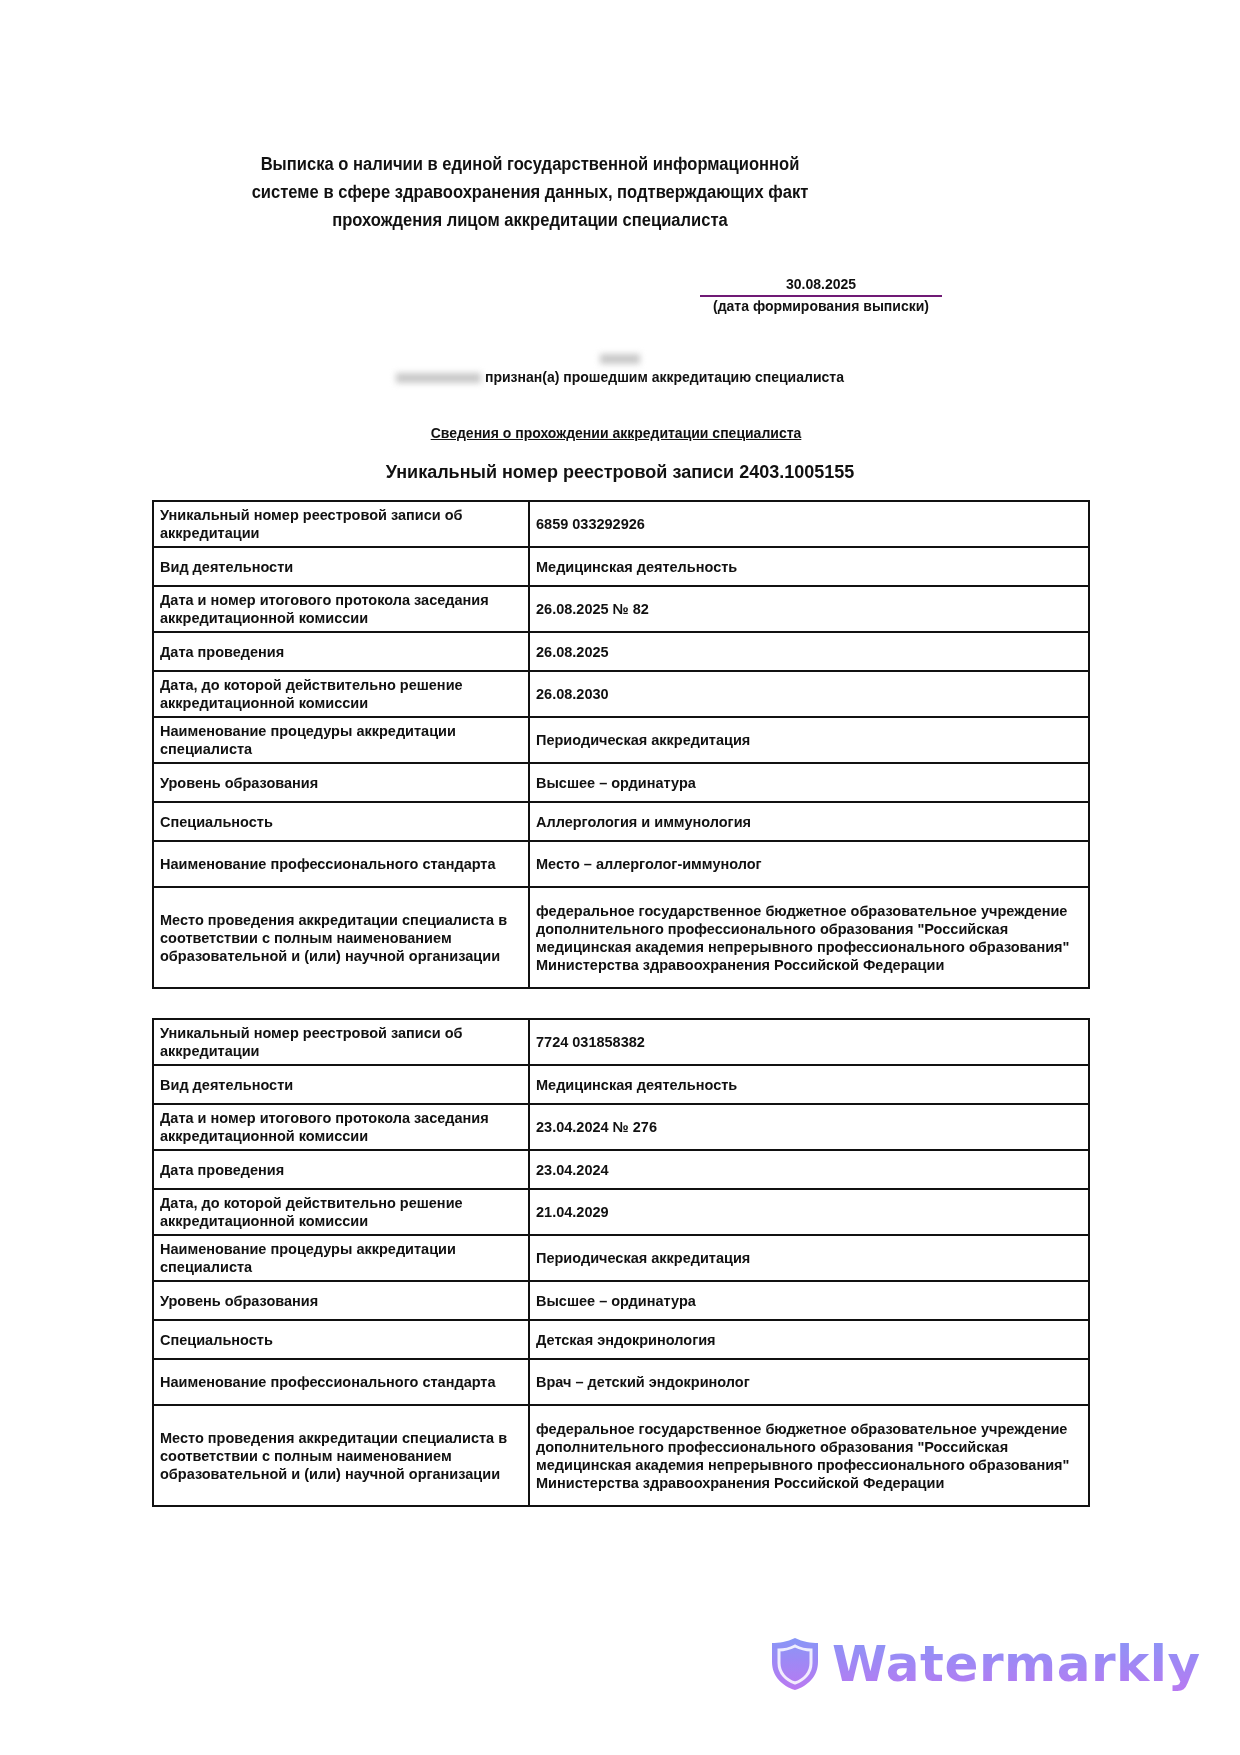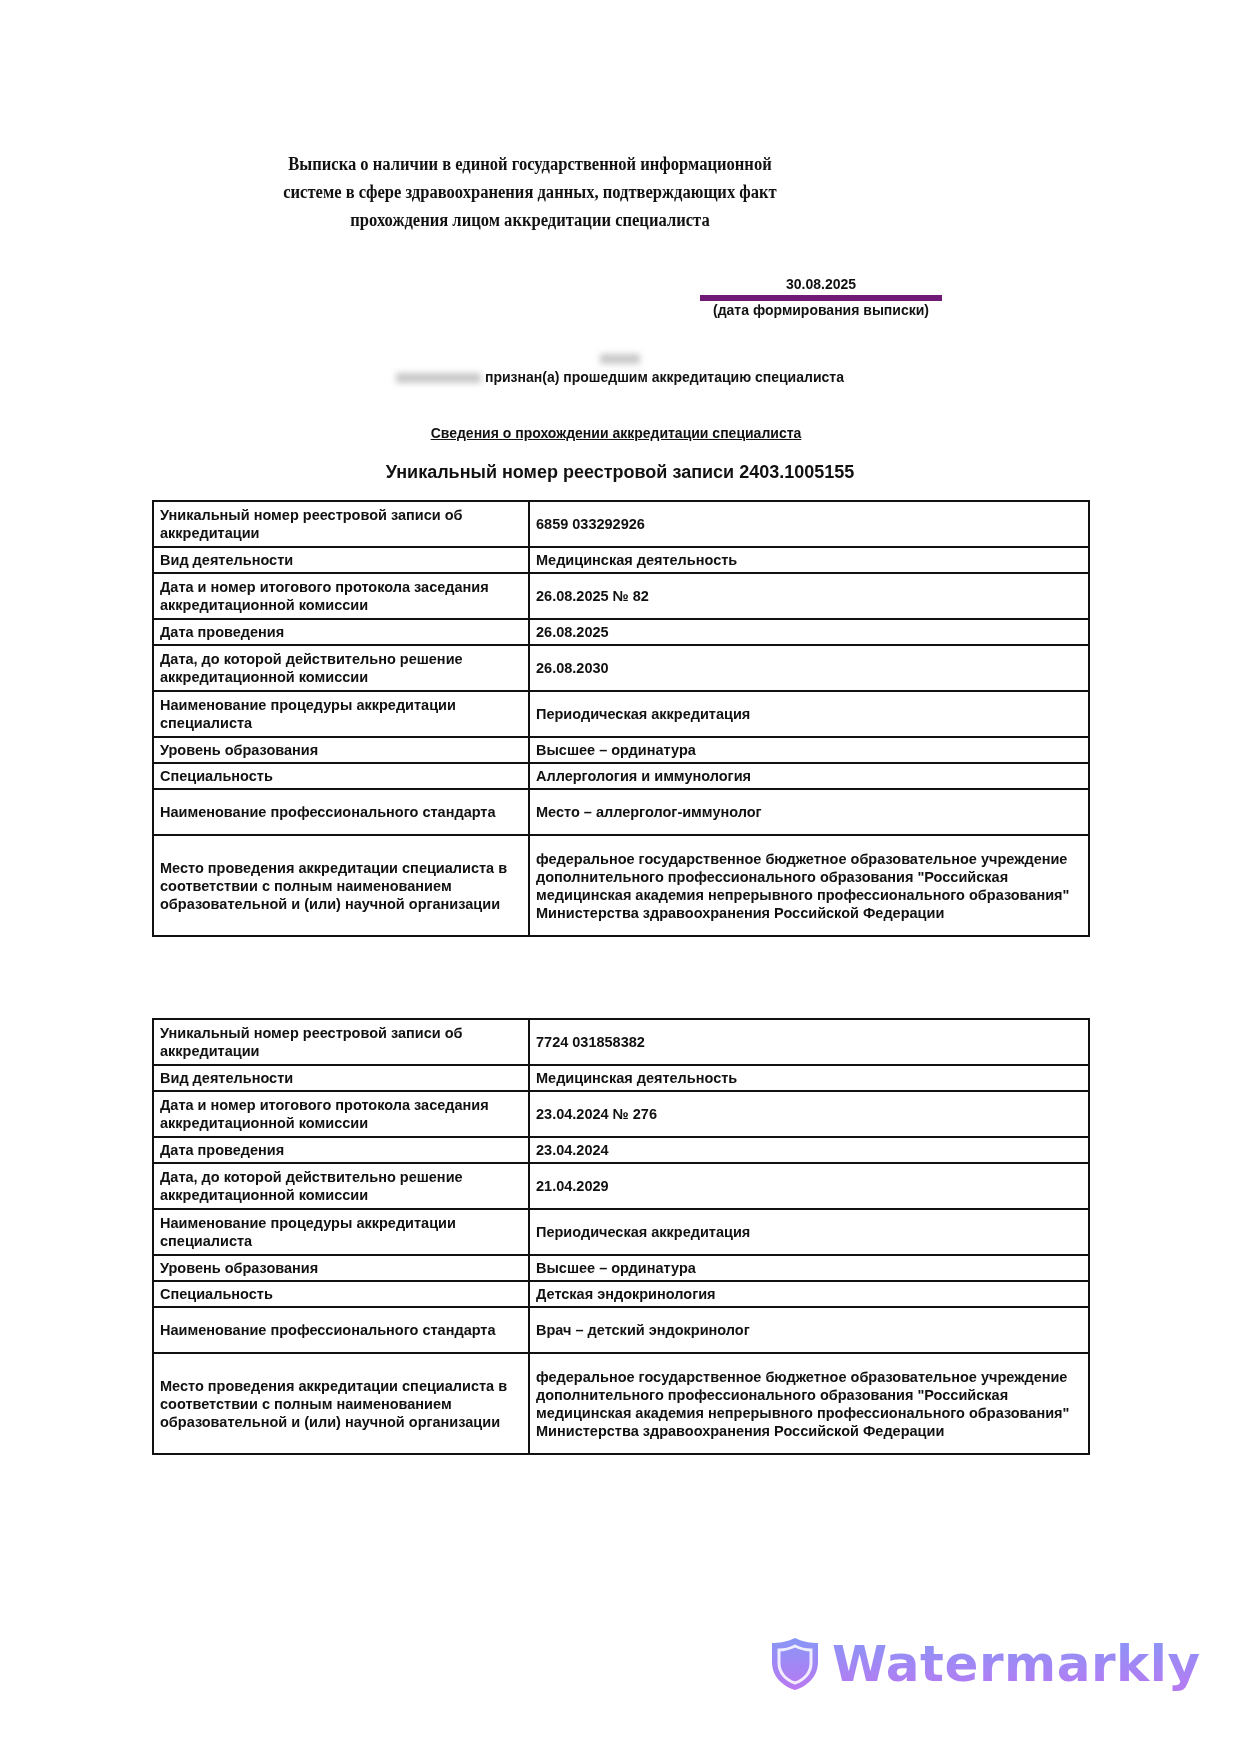--- a/index.html
+++ b/index.html
@@ -1,38 +1,38 @@
 <!DOCTYPE html>
 <html><head>
 <meta charset="utf-8">
 <style>
   html, body { margin: 0; padding: 0; background: #ffffff; }
   body { width: 1240px; height: 1755px; position: relative; overflow: hidden;
          font-family: "Liberation Sans", sans-serif; color: #111; }
   .title { position: absolute; left: 0; width: 1060px; top: 150px; text-align: center;
-           font-weight: bold; font-size: 18px; line-height: 28px; font-family: Liberation Serif, serif; }
+           font-weight: bold; font-size: 18px; line-height: 28px; }
   .title div { transform: scaleX(0.92); }
   .date-block { position: absolute; left: 700px; width: 242px; top: 275px; text-align: center; font-weight: bold; font-size: 14px; }
-  .date-value { border-bottom: 6px solid #701a75; padding-bottom: 2px; line-height: 18px; }
+  .date-value { border-bottom: 2px solid #701a75; padding-bottom: 2px; line-height: 18px; }
   .date-caption { line-height: 18px; }
   .intro { position: absolute; left: 150px; width: 940px; top: 349px; text-align: center;
            font-weight: bold; font-size: 14px; line-height: 19px; }
   .blur { display: inline-block; width: 40px; height: 10px; background: #c8c8c8; filter: blur(3px); vertical-align: middle; }
   .blur.wide { width: 85px; }
   .section-heading { position: absolute; left: 0; width: 1232px; top: 425px; text-align: center;
                      font-weight: bold; font-size: 14px; text-decoration: underline; }
   .record-heading { position: absolute; left: 0; width: 1240px; top: 462px; text-align: center;
                     font-weight: bold; font-size: 18px; }
   table.acc { position: absolute; left: 152px; width: 938px; border-collapse: collapse;
               font-size: 14.5px; font-weight: bold; border-radius: 10px; }
   table.acc td { border: 2.5px solid #111; padding: 3px 6px; vertical-align: middle; line-height: 18px; }
   table.acc td.label { width: 362px; }
   .t1 { top: 500px; }
   .t2 { top: 1018px; }
-  .h1 { height: 46px; } .h2 { height: 26px; } .h5 { height: 101px; }
+  .h1 { height: 46px; } .h2 { height: 39px; } .h5 { height: 101px; }
   .watermark { position: absolute; left: 770px; top: 1635px; display: flex; align-items: center; gap: 12px; opacity: 0.9; }
   .wm-text { font-family: "DejaVu Sans", sans-serif; font-weight: bold; font-size: 50px;
              background: linear-gradient(180deg, #7b8cf7 0%, #b36af0 100%);
              -webkit-background-clip: text; background-clip: text; color: transparent; letter-spacing: 0.5px; }
 </style>
 </head>
 <body>
 
 <div class="title">
   <div>Выписка о наличии в единой государственной информационной</div>

